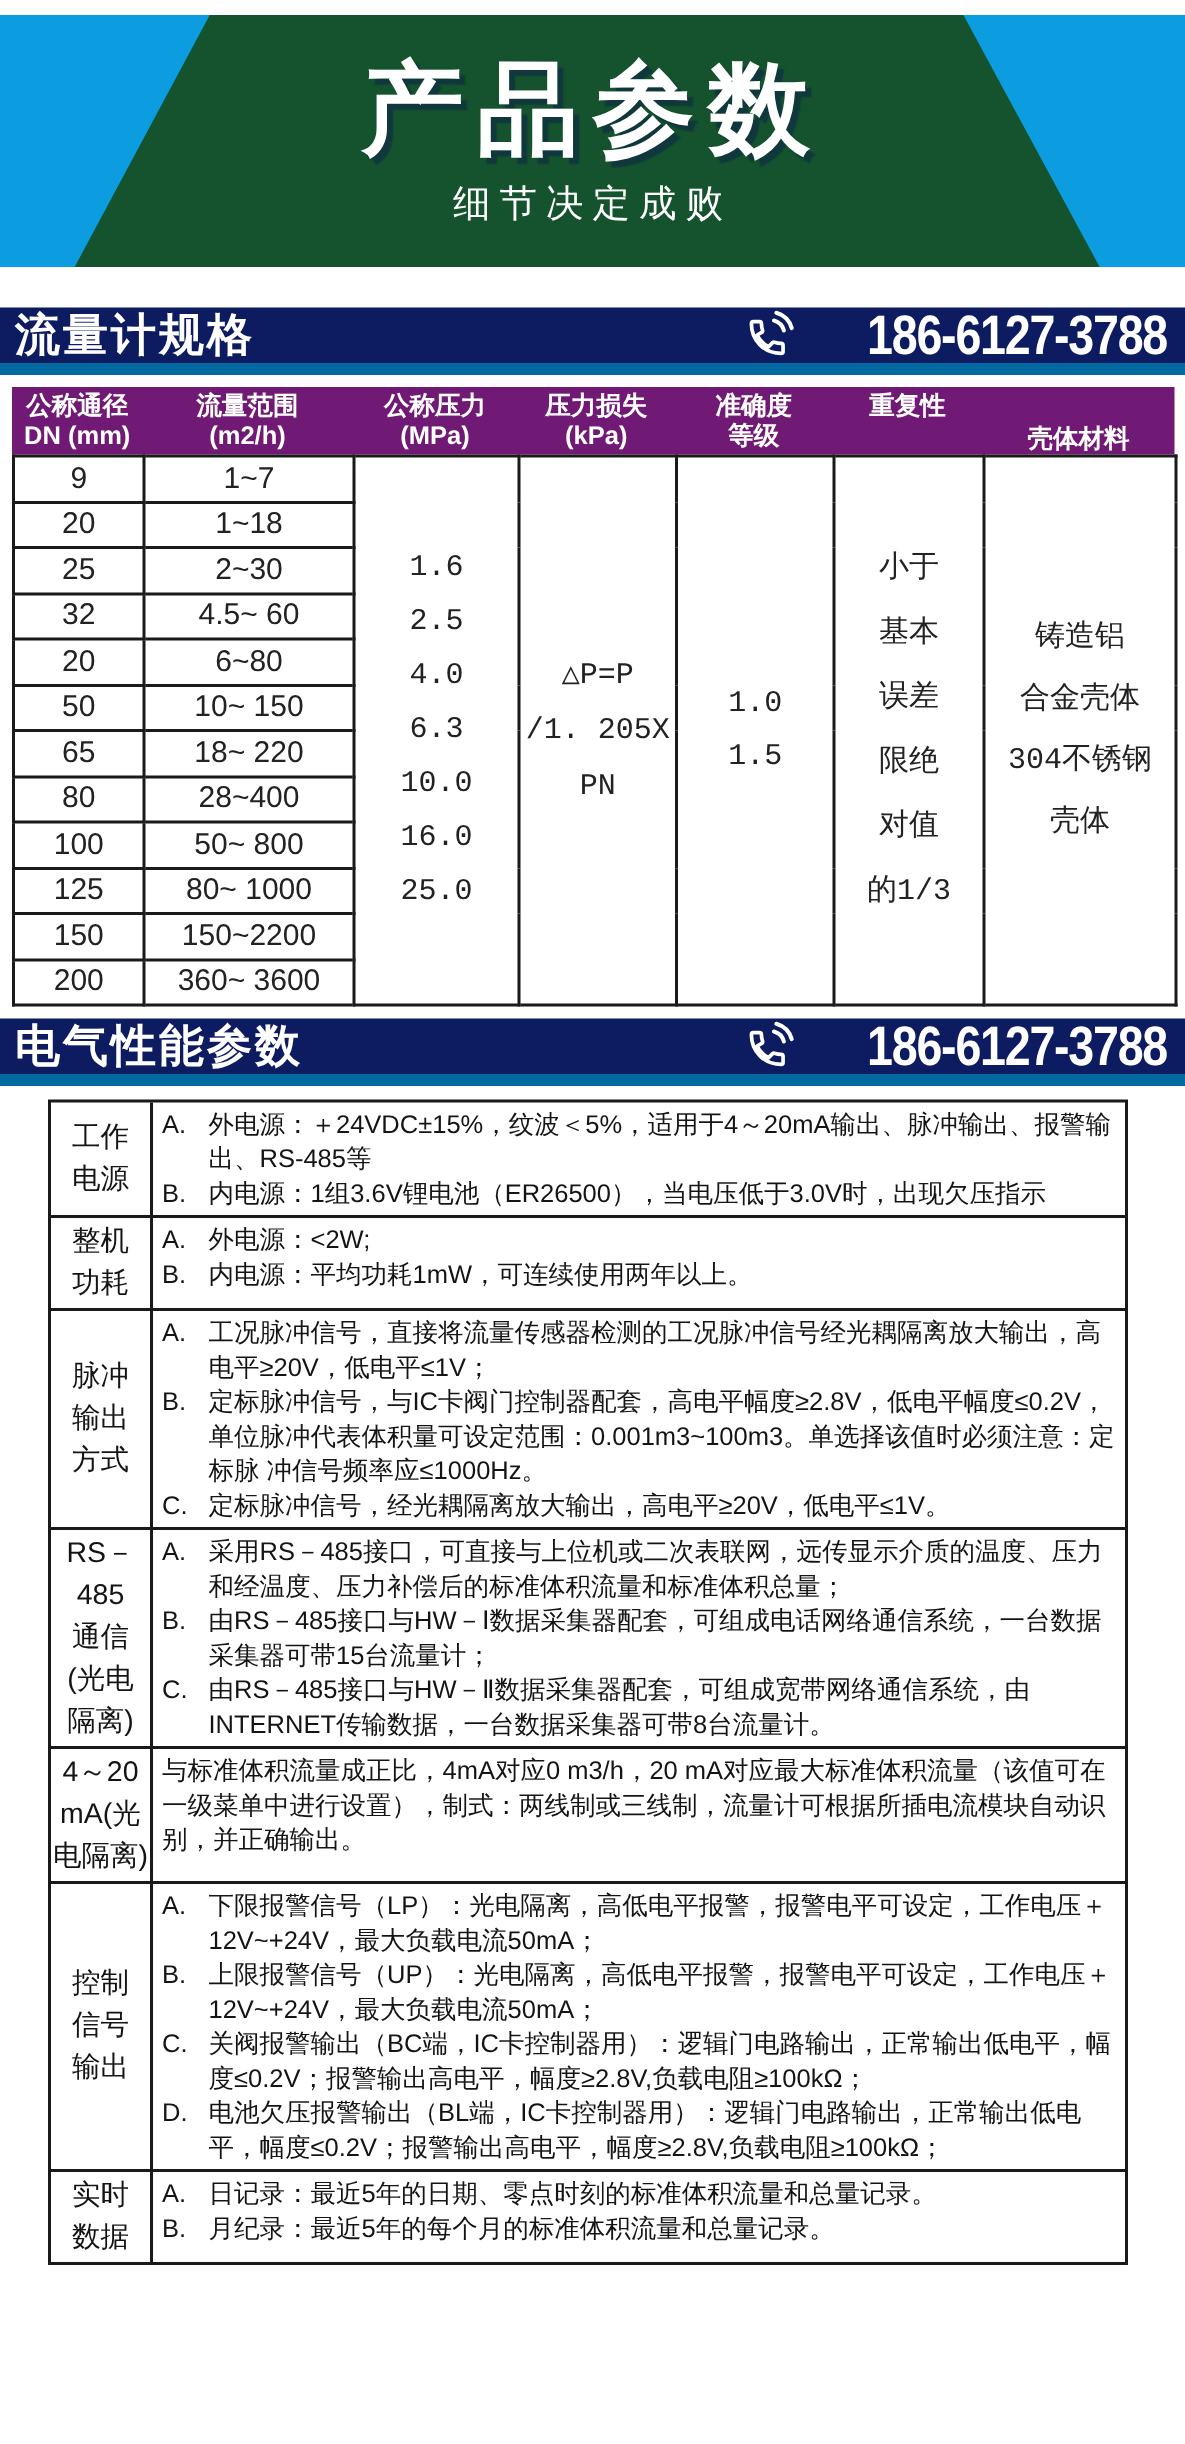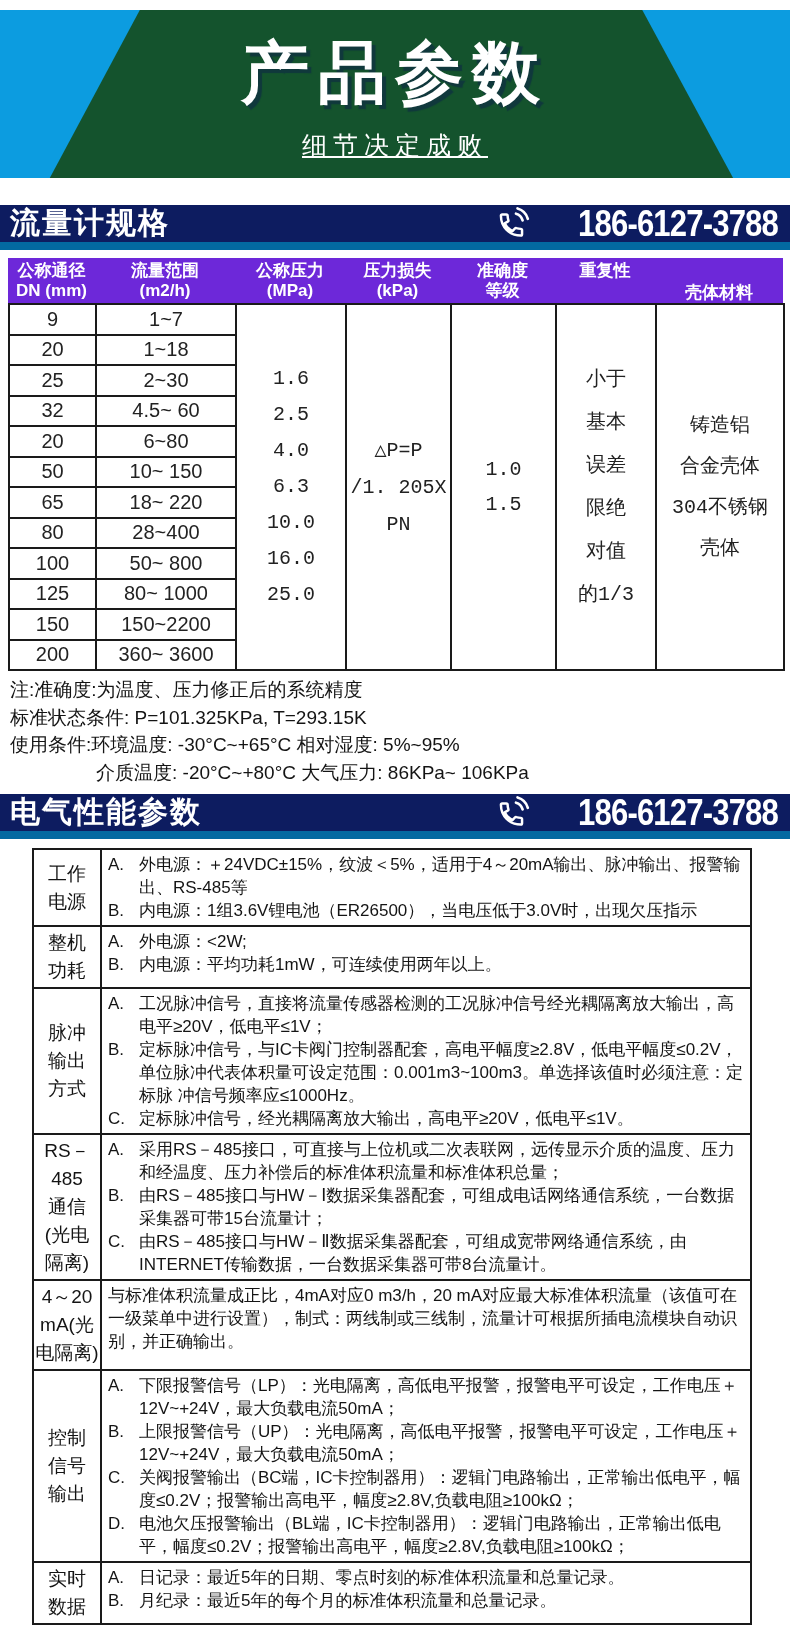--- a/index.html
+++ b/index.html
@@ -14,41 +14,41 @@
   .banner { position:relative; height:168px; background:#0c9ce0; overflow:hidden; }
   .banner-trapezoid {
     position:absolute; inset:0; background:#14532d;
     clip-path:polygon(17.7% 0, 81.3% 0, 92.8% 100%, 6.3% 100%);
     display:flex; flex-direction:column; align-items:center; justify-content:flex-start;
   }
   .banner-title {
     margin-top:18px; font-size:68px; font-weight:bold; color:#ffffff;
     letter-spacing:9px; text-shadow:4px 4px 1px rgba(12,24,80,0.45);
   }
-  .banner-subtitle { margin-top:10px; font-size:25px; color:#ffffff; letter-spacing:6px;text-decoration:underline; }
+  .banner-subtitle { font-size:25px; color:#ffffff; letter-spacing:6px; }
 
   
   .section-bar {
     height:45px; background:#0d1c60; border-bottom:8px solid #0369a1;
     display:flex; align-items:center; justify-content:space-between;
     padding:0 12px 0 10px;
   }
   .bar1 { margin-top:27px; }
   .bar2 { margin-top:8px; }
   .bar-title { color:#ffffff; font-size:30px; font-weight:bold; letter-spacing:2px; }
   .bar-phone { display:flex; align-items:center; gap:9px; }
   .phone-icon-svg { width:38px; height:38px; display:block; }
   .phone-number {
     color:#ffffff; font-size:37px; font-weight:bold; letter-spacing:-1px;
     transform:scaleX(0.84); transform-origin:right center; white-space:nowrap;
   }
 
   
   .spec-wrap { margin:8px 7px 0 8px; width:775px; }
-  .spec-header { display:flex; background:#6d28d9; height:45px; }
+  .spec-header { display:flex; background:#701a75; height:45px; }
   .spec-hcol {
     display:flex; flex-direction:column; align-items:center; padding-top:3px;
     color:#ffffff; font-size:17px; font-weight:bold; line-height:20px; text-align:center;
   }
   .c1{width:87px;} .c2{width:140px;} .c3{width:110px;} .c4{width:105px;}
   .c5{width:105px;} .c6{width:100px;} .c7{width:128px;justify-content:flex-end;}
   table.spec { border-collapse:collapse; table-layout:fixed; width:775px; }
   table.spec td {
     border:2px solid #1a1a1a; text-align:center; vertical-align:middle;
     font-size:20px; color:#222222; height:30.5px; padding:0;
@@ -234,26 +234,20 @@
             <td>150~2200</td>
           </tr>
       <tr>
             <td>200</td>
             <td>360~ 3600</td>
           </tr>
     </tbody>
       </table>
   </div>
 
-  <div class="notes">
-    <div>注:准确度:为温度、压力修正后的系统精度</div>
-    <div>标准状态条件: P=101.325KPa, T=293.15K</div>
-    <div>使用条件:环境温度: -30°C~+65°C   相对湿度: 5%~95%</div>
-    <div class="note-indent">介质温度: -20°C~+80°C   大气压力: 86KPa~ 106KPa</div>
-  </div>
 
   <div class="section-bar bar2">
     <div class="bar-title">电气性能参数</div>
     <div class="bar-phone">
       <span>
         <svg class="phone-icon-svg" viewBox="0 0 24 24" fill="none" stroke="#ffffff" stroke-width="1.7" stroke-linecap="round" stroke-linejoin="round">
           <path d="M7.5 10.2c1.2 2.4 3 4.2 5.3 5.3l1.8-1.8c.25-.25.6-.33.9-.2 1 .33 2 .5 3 .5.5 0 .9.4.9.9v2.8c0 .5-.4.9-.9.9C10.8 18.6 4.9 12.7 4.9 5c0-.5.4-.9.9-.9h2.8c.5 0 .9.4.9.9 0 1 .17 2 .5 3 .1.3.04.65-.2.9l-2.3 1.3z" transform="translate(0.5 2.2) scale(0.92)"></path>
           <path d="M14.5 5.5a6 6 0 0 1 4.2 4.2"></path>
           <path d="M15.5 2.2a9.5 9.5 0 0 1 6.5 6.5"></path>
         </svg>

